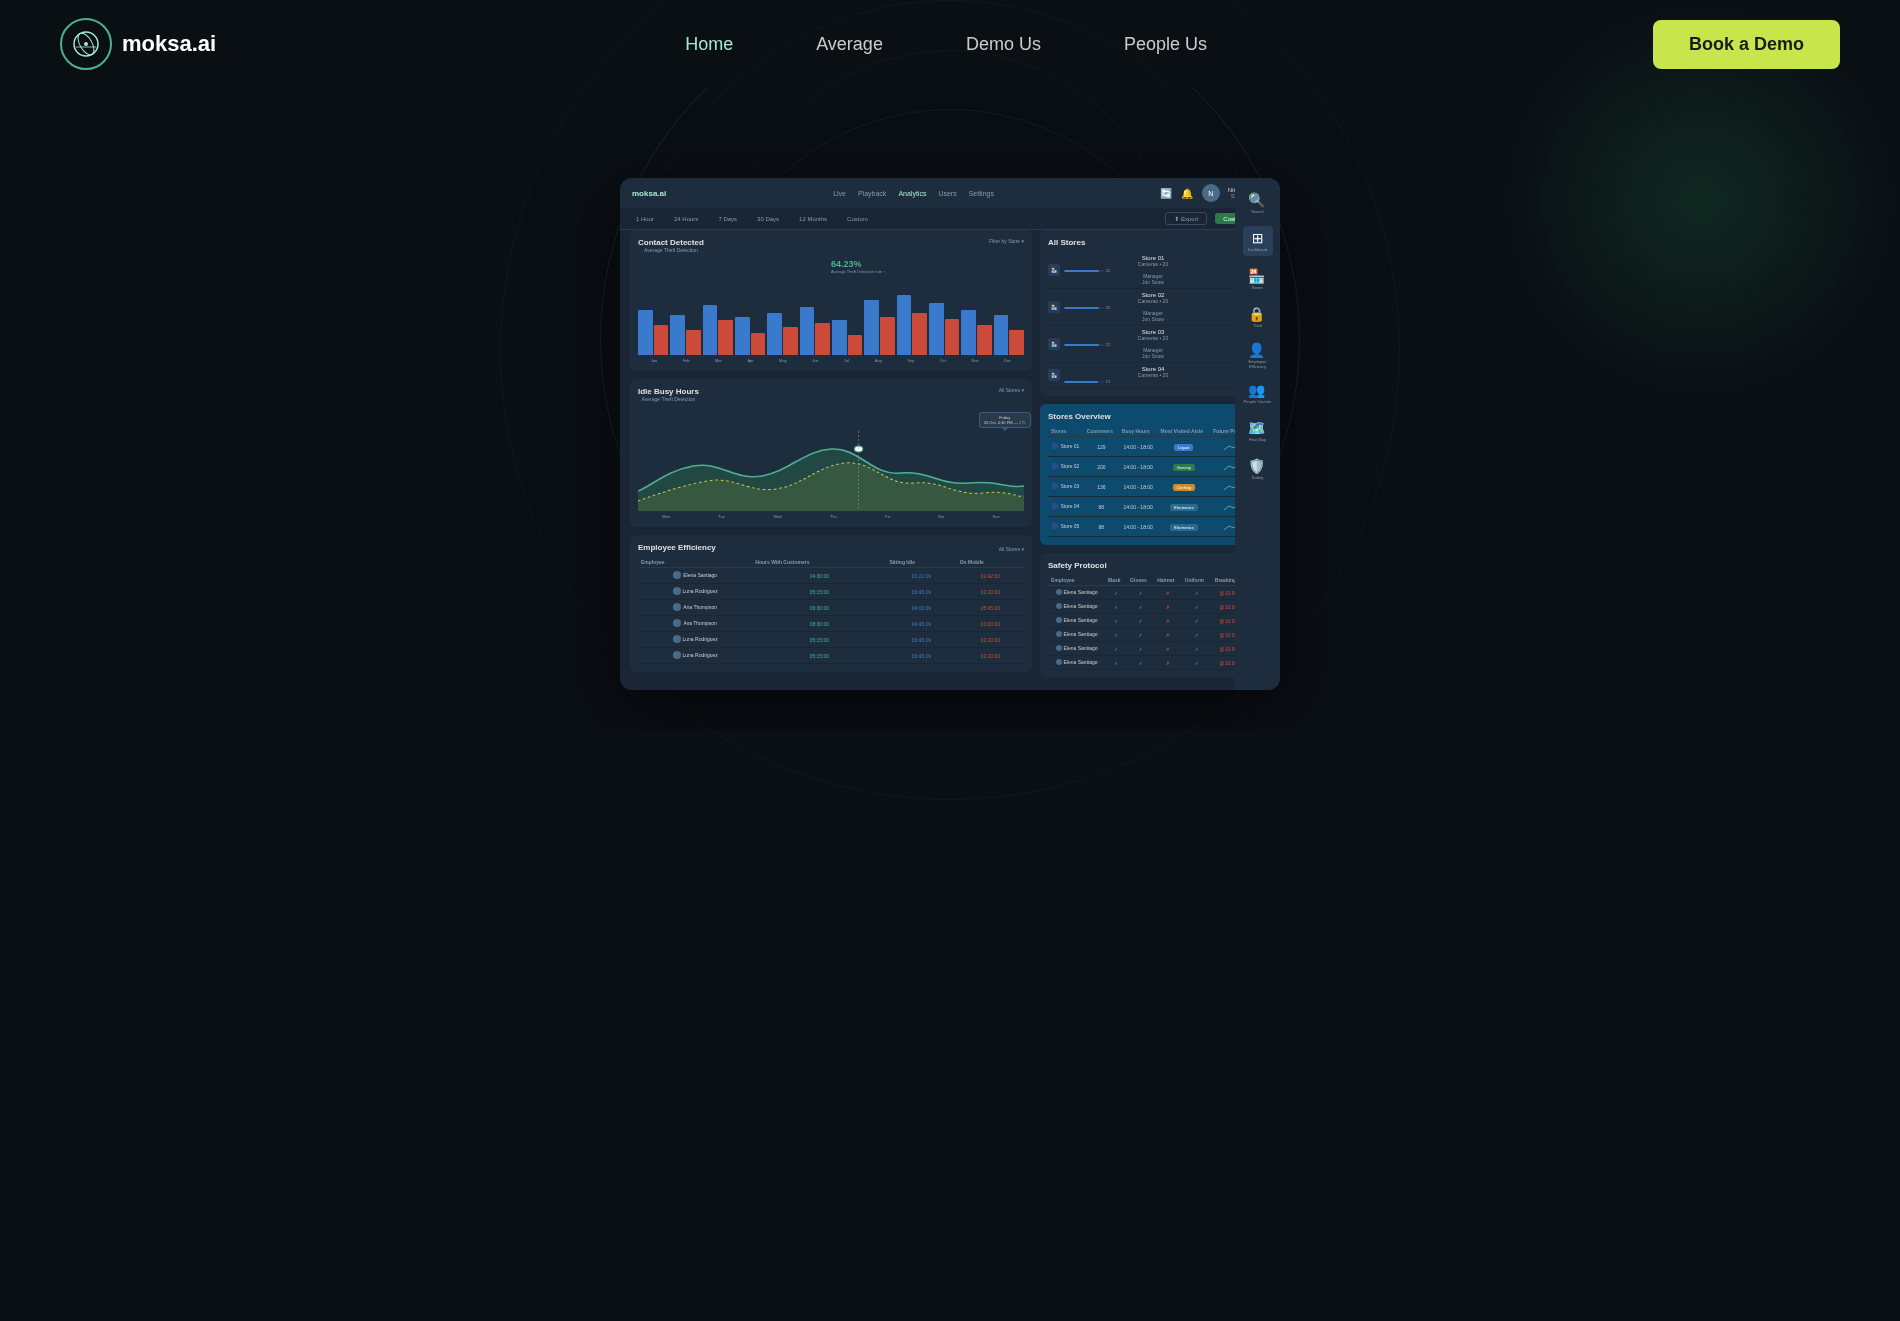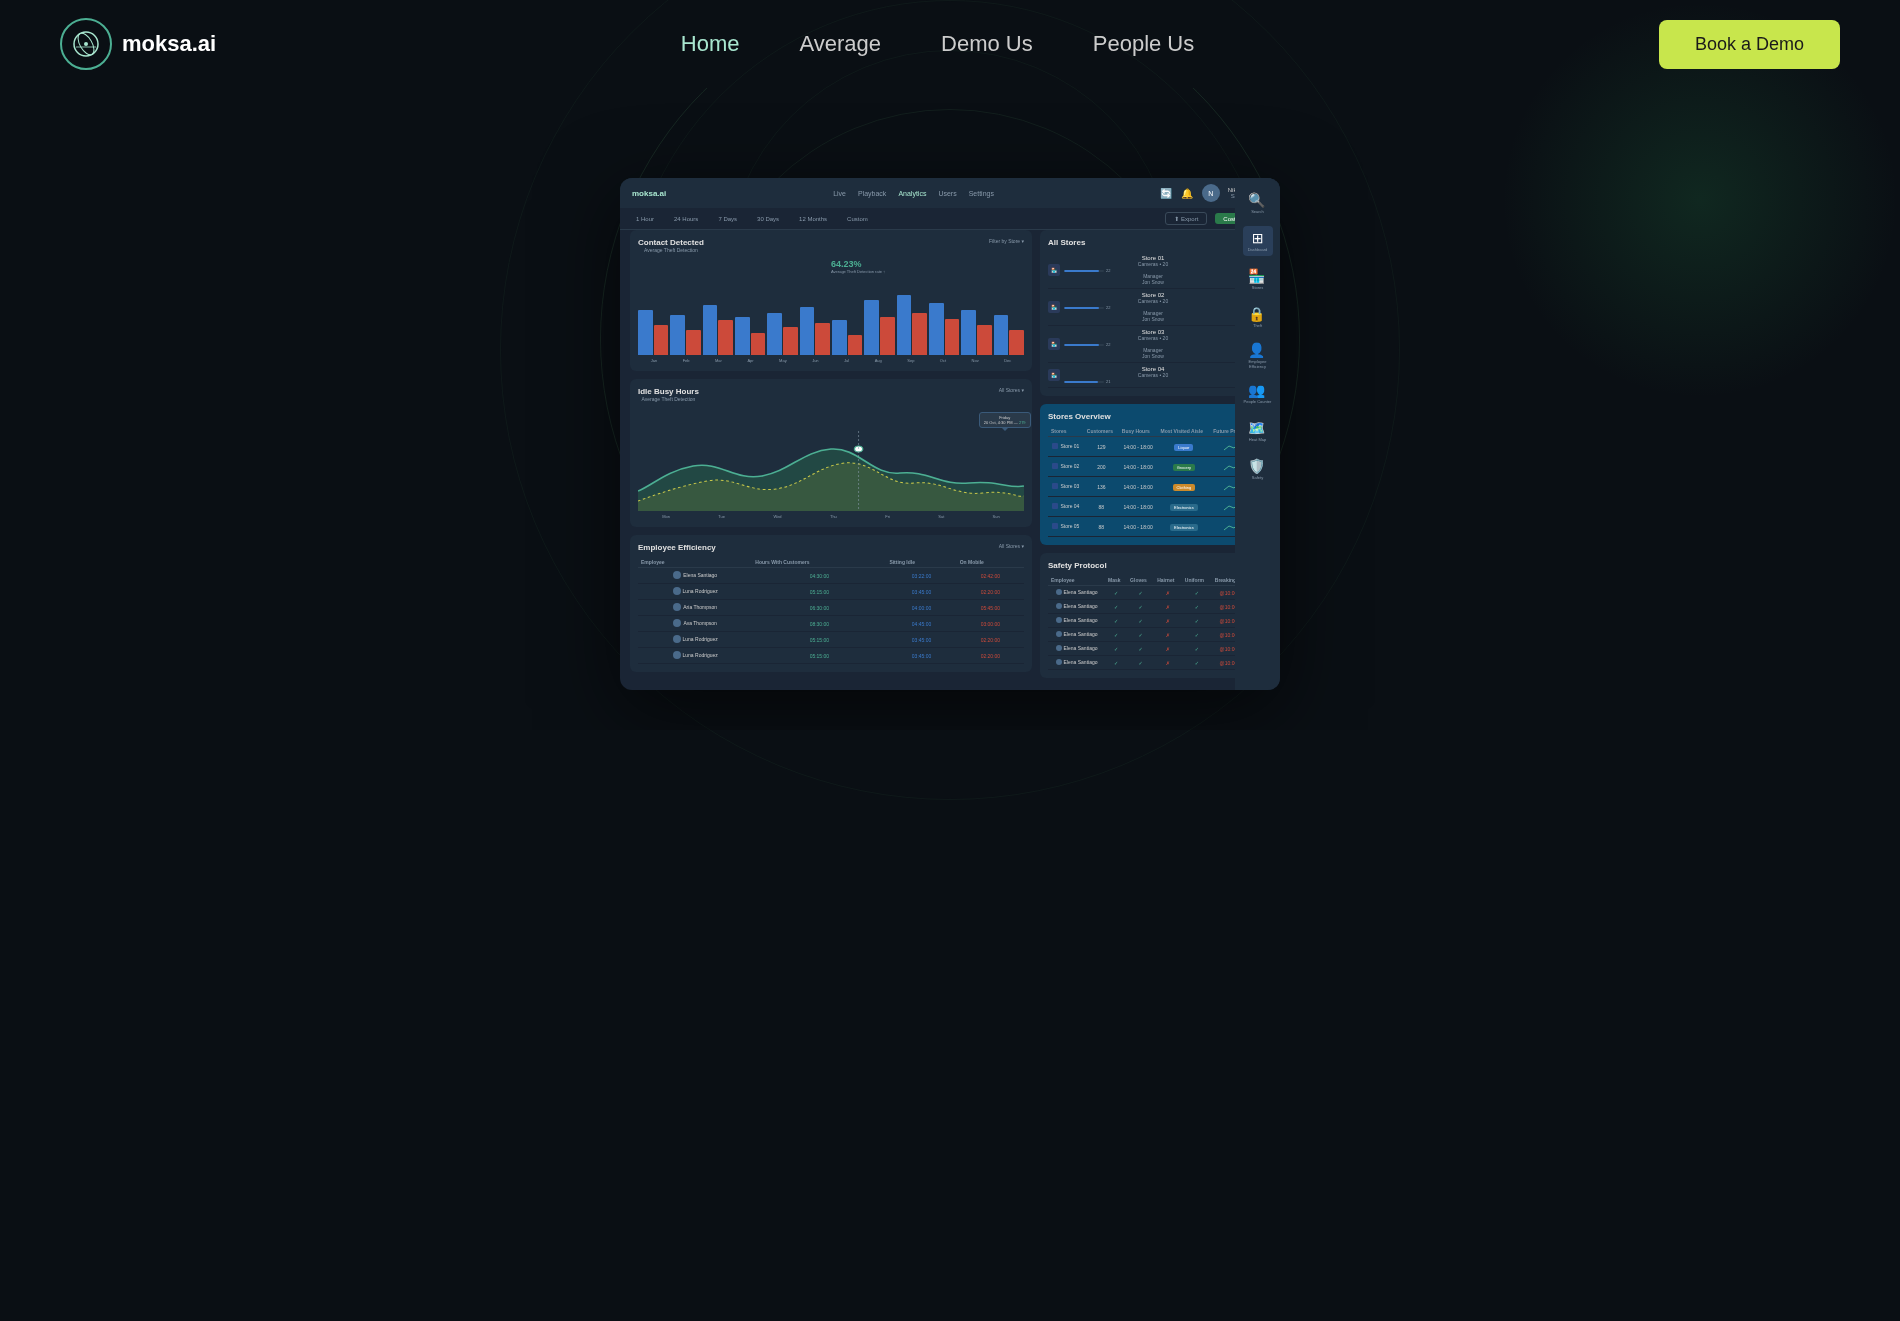--- a/index.html
+++ b/index.html
@@ -38,34 +38,35 @@
       font-size: 22px;
       font-weight: 600;
       color: #fff;
     }
     .nav-links {
       display: flex;
       align-items: center;
       gap: 60px;
     }
     .nav-link {
-      font-size: 22px;
+      font-size: 18px;
       color: #ccc;
       text-decoration: none;
       cursor: pointer;
+      margin-left: 23px;
     }
     .nav-link.active { color: #a8e6cf; }
     .book-demo-btn {
       background: #c8e64c;
       color: #1a1a1a;
       border: none;
       padding: 14px 36px;
       border-radius: 8px;
       font-size: 18px;
-      font-weight: 400;
+      font-weight: 700;
       cursor: pointer;
     }
 
     
     .hero {
       position: relative;
       text-align: center;
       padding: 60px 20px 40px;
       overflow: hidden;
     }
@@ -237,21 +238,21 @@
     
     .table-section {
       background: #0c4a6e;
       border-radius: 6px;
       padding: 8px;
       margin-bottom: 8px;
     }
     .table-header {
       display: flex;
       justify-content: space-between;
-      align-items: flex-start;
+      align-items: flex-end;
       margin-bottom: 5px;
     }
     .table-title { font-size: 8px; font-weight: 600; color: #e0e0e0; }
     .table-filter { font-size: 5px; color: #8899aa; }
     .data-table { width: 100%; border-collapse: collapse; }
     .data-table th {
       font-size: 5px;
       color: #8899aa;
       text-align: left;
       padding: 2px 3px;

